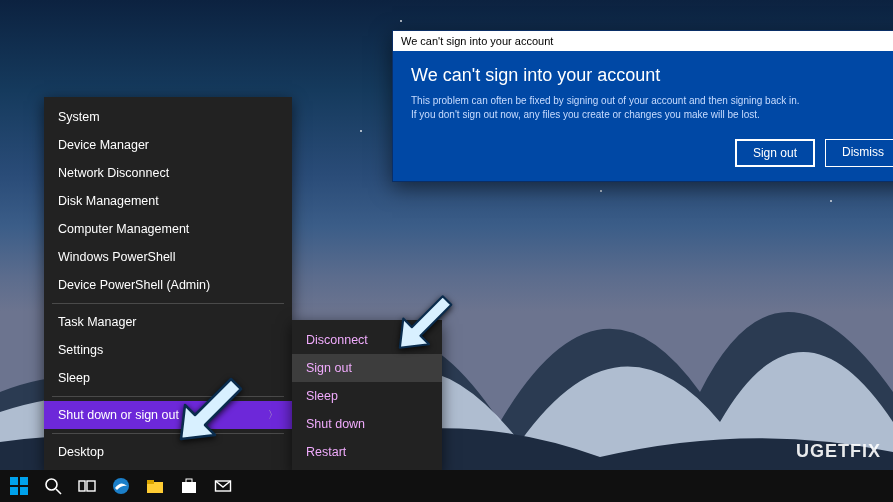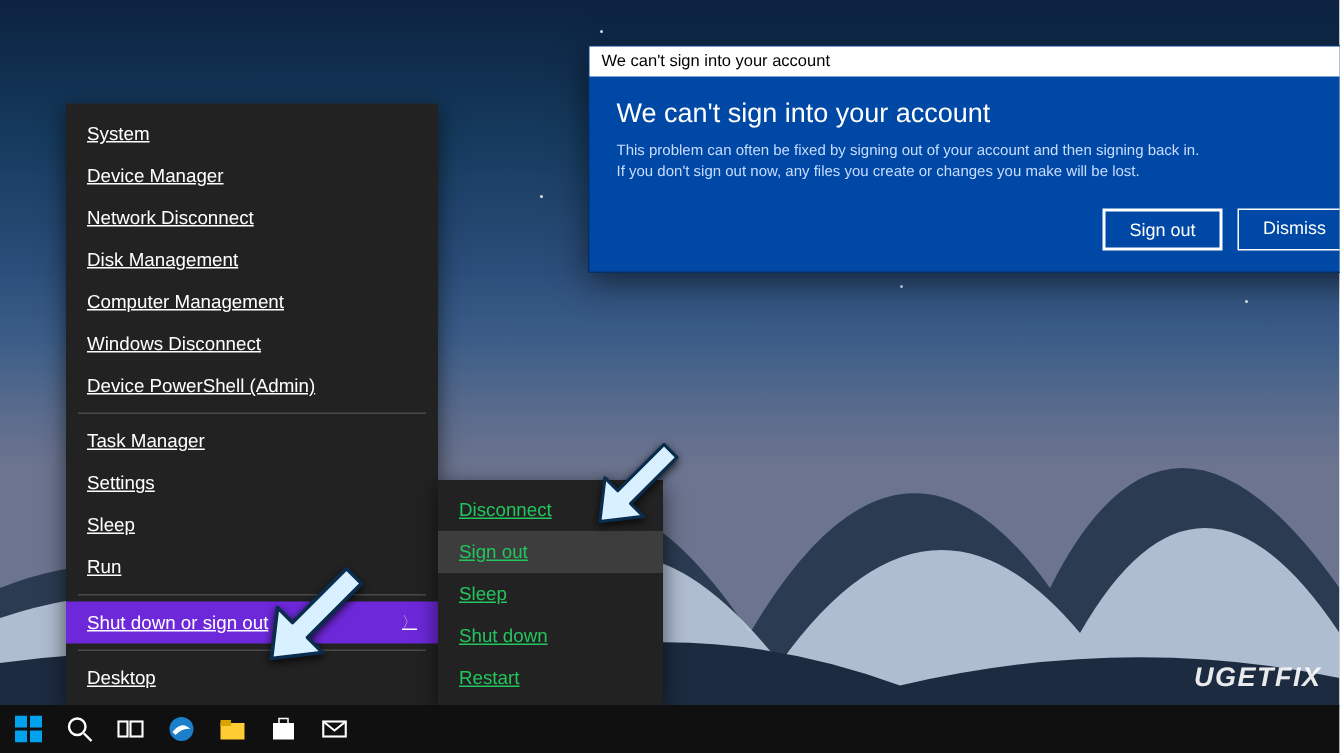--- a/index.html
+++ b/index.html
@@ -33,31 +33,31 @@
   
   .winx {
     position: absolute; left: 44px; bottom: 30px;
     width: 248px; background: #222222; padding: 6px 0;
     box-shadow: 0 4px 14px rgba(0,0,0,.6);
     font-size: 12.5px; color: #ffffff;
   }
   .winx .item, .submenu .item {
     padding: 7px 14px;
     white-space: nowrap; cursor: default;
-    display: flex; justify-content: space-between; align-items: center; text-decoration: underline;
+    display: flex; justify-content: space-between; align-items: center;
   }
   .winx .item.highlight { background: #6d28d9; }
   .winx .sep { height: 1px; background: #4a4a4a; margin: 4px 8px; }
   .chevron { font-size: 10px; color: #bbb; }
   
   .submenu {
     position: absolute; left: 292px; bottom: 30px;
     width: 150px; background: #222222; padding: 6px 0;
     box-shadow: 0 4px 14px rgba(0,0,0,.6);
-    font-size: 12.5px; color: #22c55e;
+    font-size: 12.5px; color: #f0abfc;
   }
   .submenu .item.highlight { background: #3d3d3d; }
   
   .arrow-annotation {
     position: absolute;
     filter: drop-shadow(0 2px 3px rgba(0,0,0,.8));
   }
   .arrow-annotation svg { display:block; }
   
   .dialog {
@@ -78,21 +78,20 @@
     border: 1.5px solid #fff; background: transparent; color: #fff;
     font-size: 12px; padding: 5px 16px; min-width: 70px; text-align: center;
   }
   .dialog .btn.primary { border-width: 2px; }
   
   .watermark {
     position: absolute; right: 12px; bottom: 40px;
     font-size: 18px; font-weight: 600; letter-spacing: 1px;
     color: rgba(255,255,255,.9);
     font-family: Arial, sans-serif;
-    font-style: italic;
   }
 </style>
 </head>
 <body>
 
 <div class="desktop">
 
   <div class="star" style="top:20px;left:400px"></div>
   <div class="star" style="top:50px;left:520px"></div>
   <div class="star" style="top:80px;left:630px"></div>
@@ -128,27 +127,26 @@
       </div>
     </div>
   </div>
 
   <div class="winx">
     <div class="item">System</div>
     <div class="item">Device Manager</div>
     <div class="item">Network Disconnect</div>
     <div class="item">Disk Management</div>
     <div class="item">Computer Management</div>
-    <div class="item">Windows Disconnect</div>
+    <div class="item">Windows PowerShell</div>
     <div class="item">Device PowerShell (Admin)</div>
     <div class="sep"></div>
     <div class="item">Task Manager</div>
     <div class="item">Settings</div>
     <div class="item">Sleep</div>
-    <div class="item">Run</div>
     <div class="sep"></div>
     <div class="item highlight">
       <span>Shut down or sign out</span>
       <span class="chevron">〉</span>
     </div>
     <div class="sep"></div>
     <div class="item">Desktop</div>
   </div>
 
   <div class="submenu">

